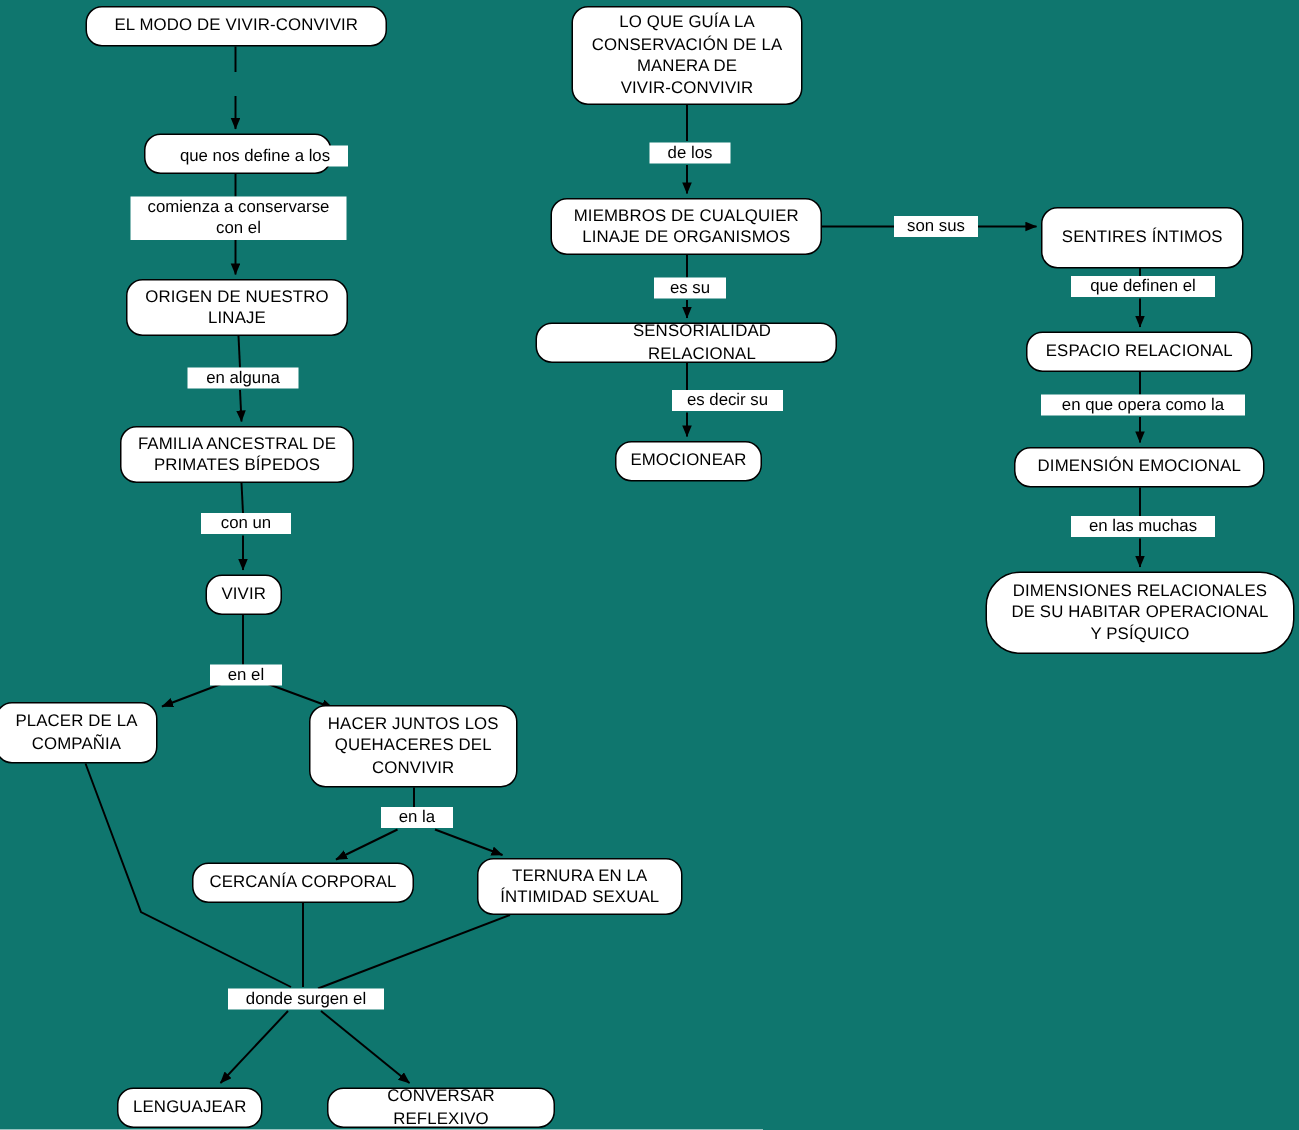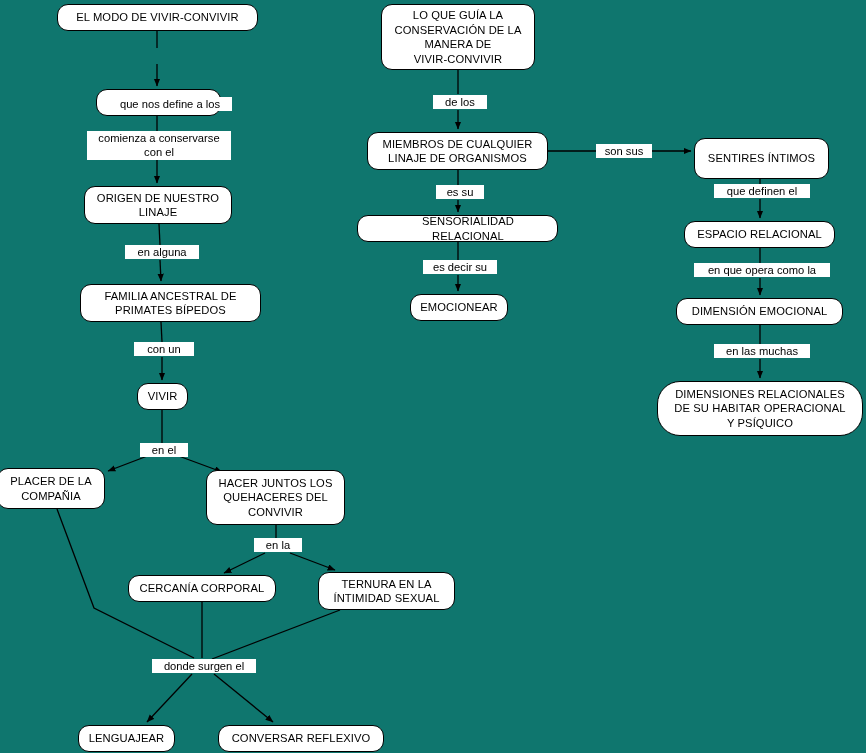--- a/index.html
+++ b/index.html
@@ -99,33 +99,33 @@
         <polyline points="760,325 760,344"></polyline>
         <polyline points="760,359 760,378" marker-end="url(#arrowhead)"></polyline>
       </g>
   </svg>
 
   <div id="node-layer">
       <div class="node" style="left: 57px; top: 4px; width: 201px; height: 27px;">EL MODO DE VIVIR-CONVIVIR</div>
       <div class="node" style="left: 96px; top: 89px; width: 125px; height: 27px;">SERES HUMANOS</div>
       <div class="node" style="left: 84px; top: 186px; width: 148px; height: 38px;">ORIGEN DE NUESTRO
 LINAJE</div>
-      <div class="node" style="left: 80px; top: 284px; width: 181px; height: 38px;">FAMILIA ANCESTRAL DE
+      <div class="node" style="left: 80px; top: 284px; width: 156px; height: 38px;">FAMILIA ANCESTRAL DE
 PRIMATES BÍPEDOS</div>
       <div class="node" style="left: 137px; top: 383px; width: 51px; height: 27px;">VIVIR</div>
       <div class="node" style="left: -3px; top: 468px; width: 108px; height: 41px;">PLACER DE LA
 COMPAÑIA</div>
       <div class="node" style="left: 206px; top: 470px; width: 139px; height: 55px;">HACER JUNTOS LOS
 QUEHACERES DEL
 CONVIVIR</div>
       <div class="node" style="left: 128px; top: 575px; width: 148px; height: 27px;">CERCANÍA CORPORAL</div>
       <div class="node" style="left: 318px; top: 572px; width: 137px; height: 38px;">TERNURA EN LA
 ÍNTIMIDAD SEXUAL</div>
       <div class="node" style="left: 78px; top: 725px; width: 97px; height: 27px;">LENGUAJEAR</div>
-      <div class="node" style="left: 218px; top: 725px; width: 166px; height: 27px;">CONVERSAR REFLEXIVO</div>
+      <div class="node" style="left: 218px; top: 725px; width: 152px; height: 27px;">CONVERSAR REFLEXIVO</div>
       <div class="node" style="left: 381px; top: 4px; width: 154px; height: 66px;">LO QUE GUÍA LA
 CONSERVACIÓN DE LA
 MANERA DE
 VIVIR-CONVIVIR</div>
       <div class="node" style="left: 367px; top: 132px; width: 181px; height: 38px;">MIEMBROS DE CUALQUIER
 LINAJE DE ORGANISMOS</div>
       <div class="node" style="left: 357px; top: 215px; width: 201px; height: 27px; padding-left: 28px;">SENSORIALIDAD RELACIONAL</div>
       <div class="node" style="left: 410px; top: 294px; width: 98px; height: 27px;">EMOCIONEAR</div>
       <div class="node" style="left: 694px; top: 138px; width: 135px; height: 41px;">SENTIRES ÍNTIMOS</div>
       <div class="node" style="left: 684px; top: 221px; width: 151px; height: 27px;">ESPACIO RELACIONAL</div>
@@ -138,20 +138,20 @@
       <div class="link-label" style="width: 120px; left: 108px; top: 48.75px; margin-top: 48px;">que nos define a los</div>
       <div class="link-label" style="width: 140px; left: 87px; top: 130.5px;">comienza a conservarse
 con el</div>
       <div class="link-label" style="width: 70px; left: 125px; top: 244.75px;">en alguna</div>
       <div class="link-label" style="width: 56px; left: 134px; top: 341.75px;">con un</div>
       <div class="link-label" style="width: 44px; left: 140px; top: 442.75px;">en el</div>
       <div class="link-label" style="width: 44px; left: 254px; top: 537.75px;">en la</div>
       <div class="link-label" style="width: 100px; left: 152px; top: 658.75px;">donde surgen el</div>
       <div class="link-label" style="width: 50px; left: 433px; top: 94.75px;">de los</div>
       <div class="link-label" style="width: 44px; left: 436px; top: 184.75px;">es su</div>
-      <div class="link-label" style="width: 70px; left: 423px; top: 259.75px;">es decir su</div>
+      <div class="link-label" style="width: 70px; left: 448px; top: 259.75px;">es decir su</div>
       <div class="link-label" style="width: 52px; left: 596px; top: 143.75px;">son sus</div>
       <div class="link-label" style="width: 92px; left: 714px; top: 183.75px;">que definen el</div>
       <div class="link-label" style="width: 132px; left: 694px; top: 262.75px;">en que opera como la</div>
       <div class="link-label" style="width: 92px; left: 714px; top: 343.75px;">en las muchas</div>
     </div>
 
 </div>
 
 </body></html>

